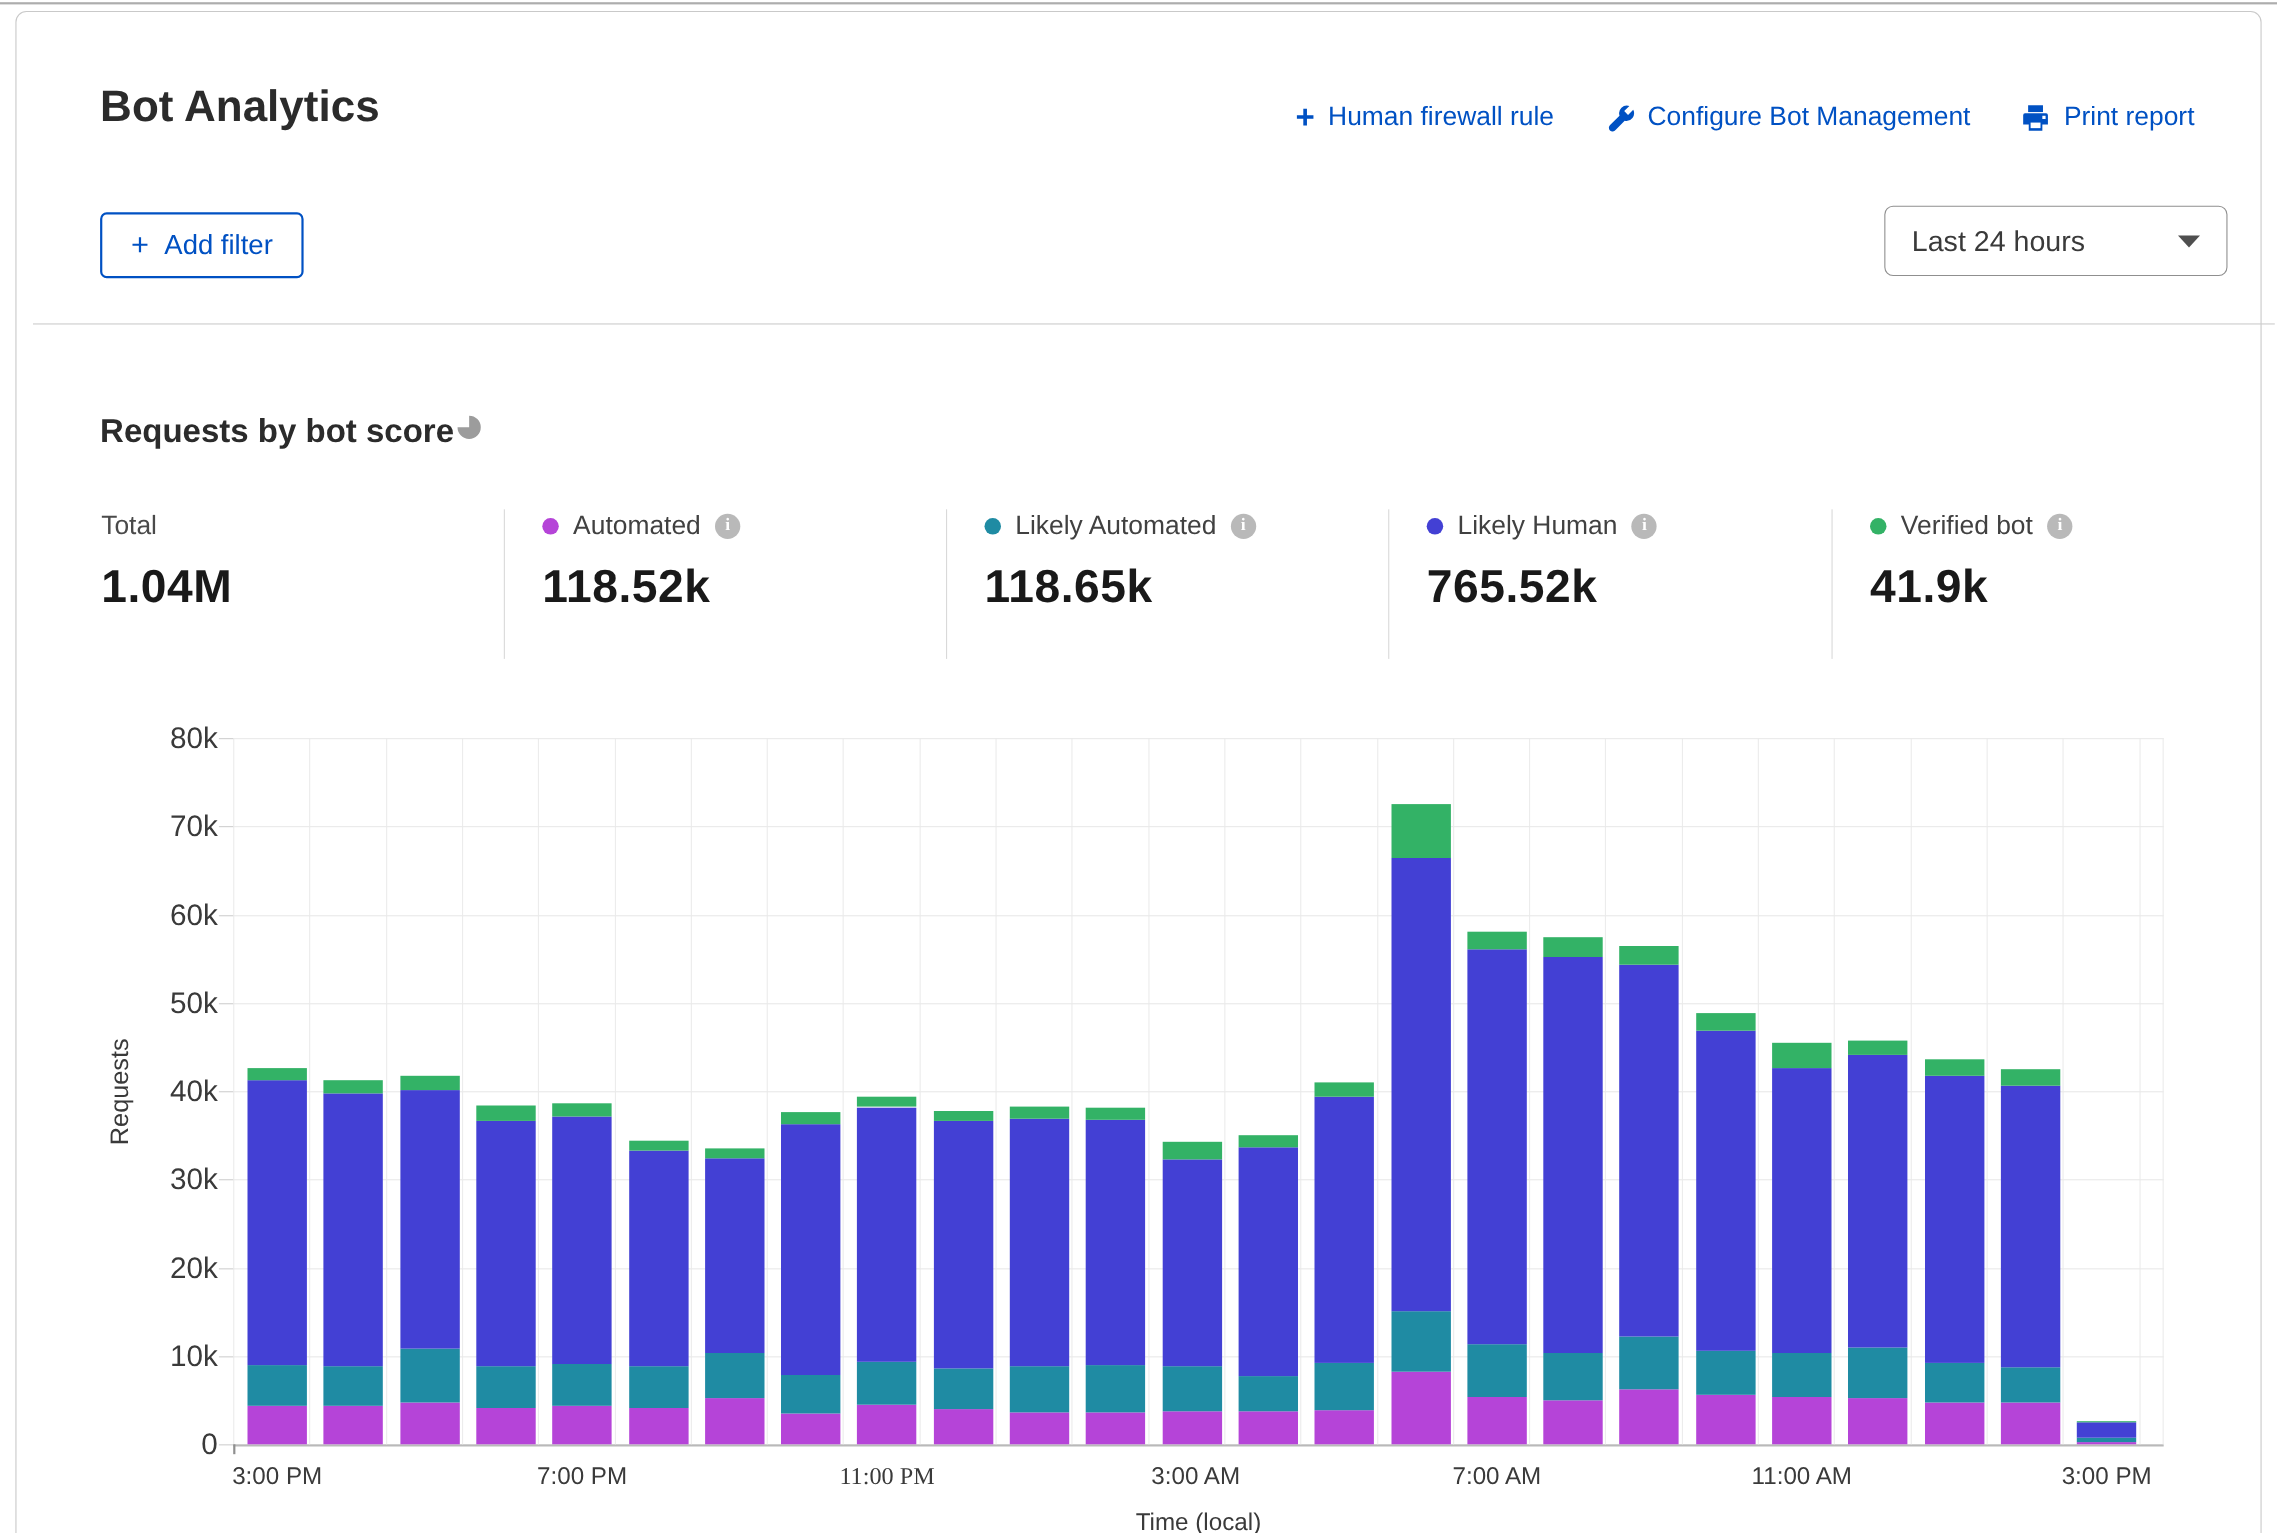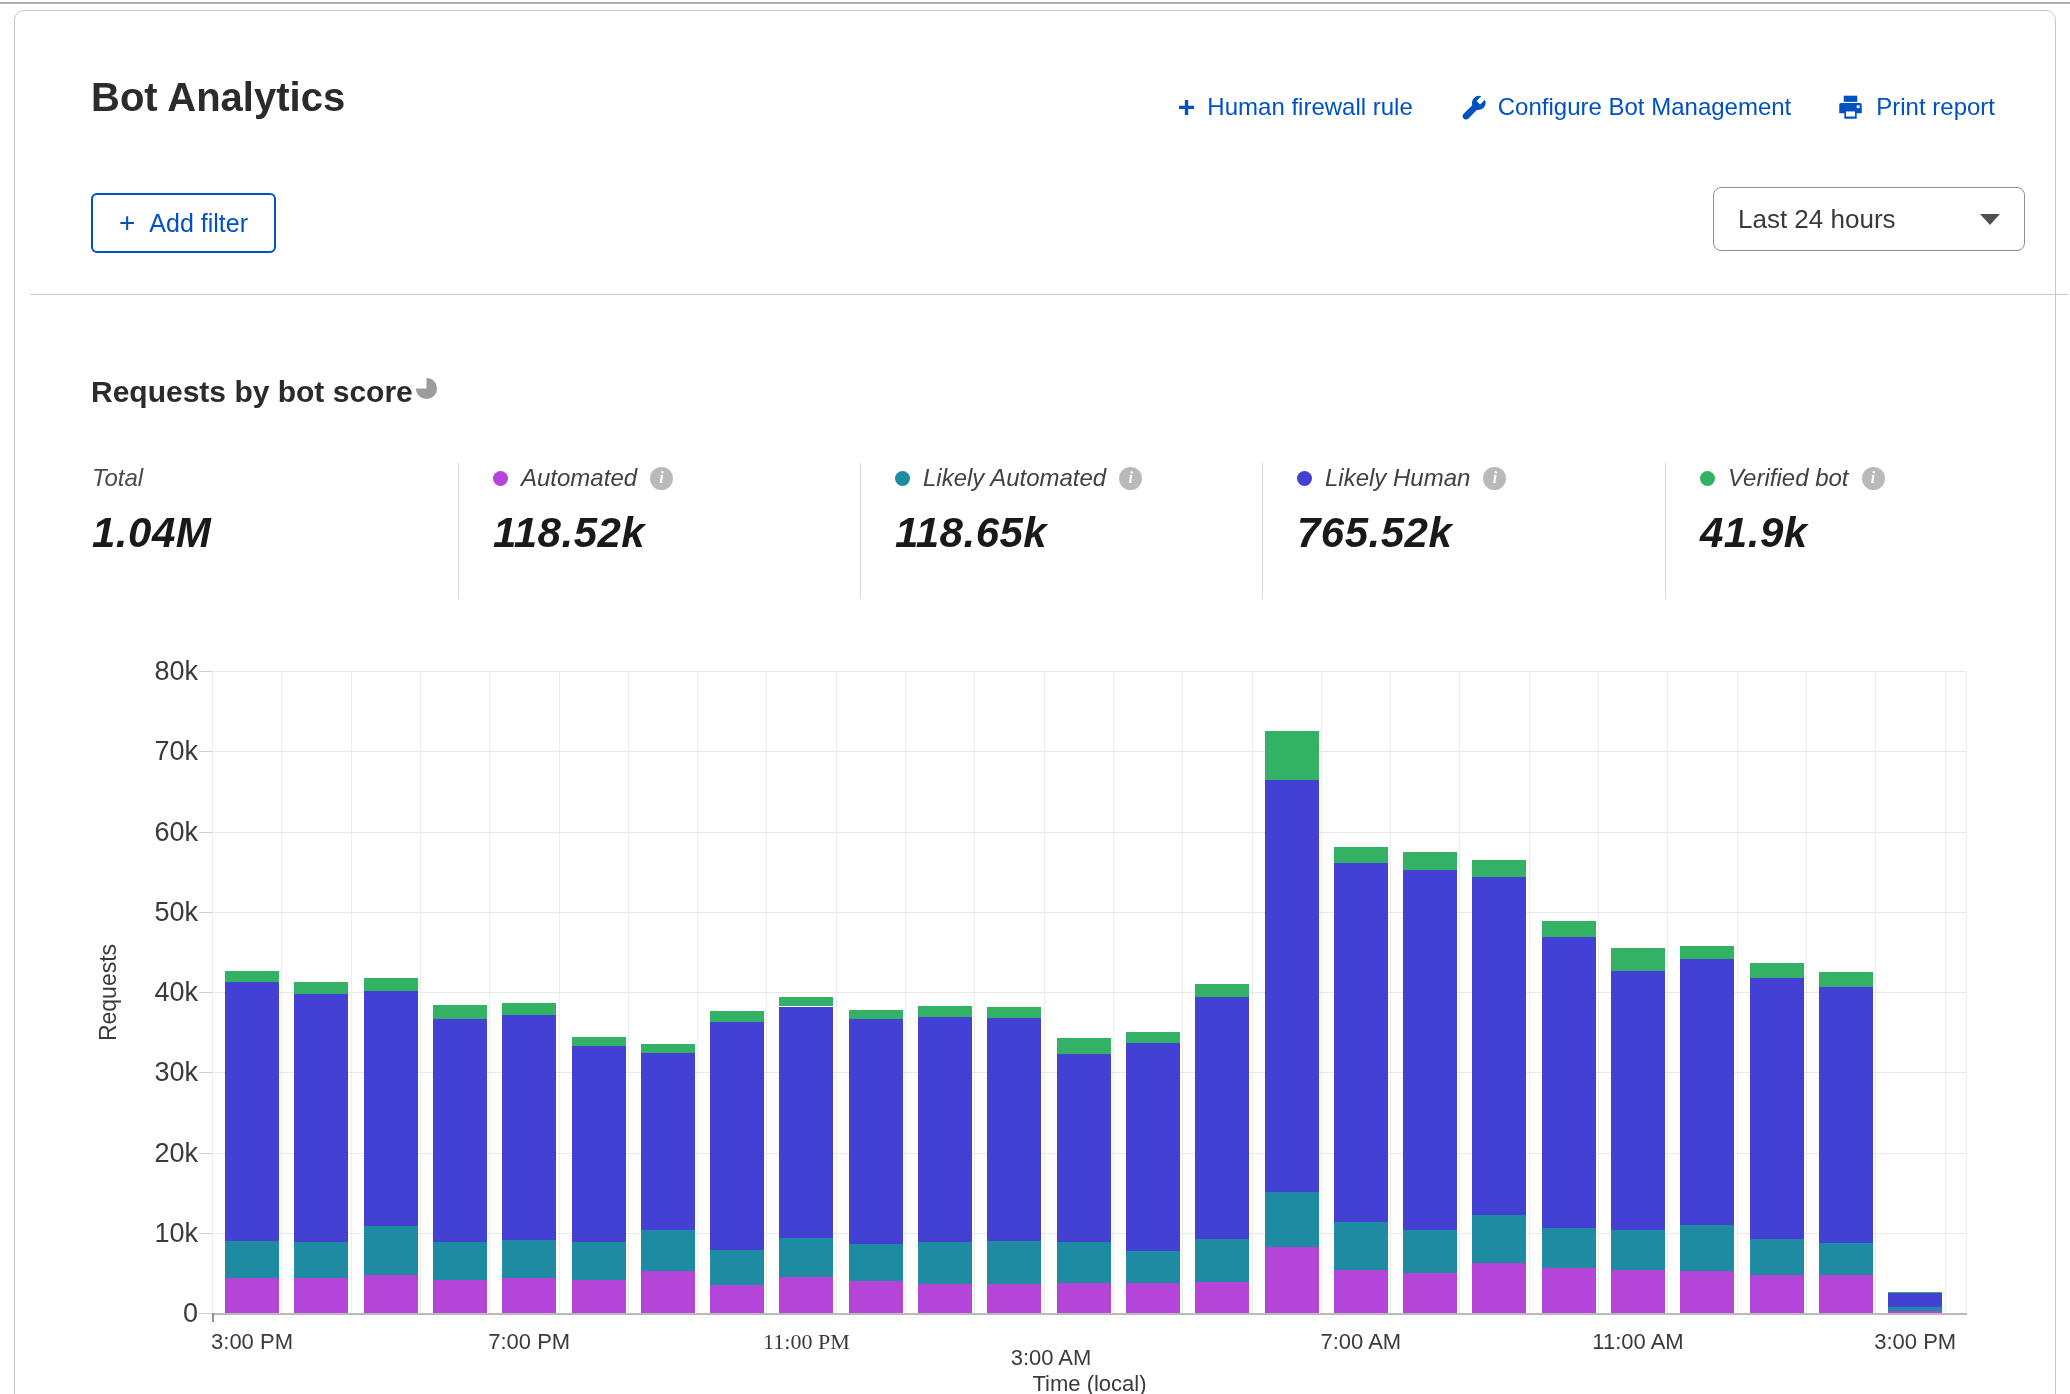--- a/index.html
+++ b/index.html
@@ -20,21 +20,21 @@
   .add-filter .plus-glyph{font-size:28px;font-weight:400;}
   .select{position:absolute;left:1698px;top:176px;width:312px;height:64px;background:#fff;
           border:1px solid #8f8f8f;border-radius:8px;display:flex;align-items:center;
           padding:0 24px;font-size:26px;color:#3a3a3a;cursor:pointer;box-sizing:border-box;}
   .caret{margin-left:auto;width:0;height:0;border-left:10px solid transparent;
          border-right:10px solid transparent;border-top:11px solid #4f4f4f;}
   .divider{position:absolute;left:15px;top:283px;width:2038px;height:1px;background:#ccc;}
   .section-heading{position:absolute;left:76px;top:364px;font-size:30px;font-weight:700;
                    color:#2b2b2b;display:flex;align-items:center;}
   .stats{position:absolute;left:77px;top:452px;display:flex;height:136px;}
-  .stat-col{box-sizing:border-box;font-style:italic;}
+  .stat-col{box-sizing:border-box;}
   .stat-col.bordered{border-left:1px solid #d9d9d9;padding-left:34px;}
   .stat-label-row{display:flex;align-items:center;gap:13px;font-size:24px;color:#414141;height:30px;}
   .dot{width:15px;height:15px;border-radius:50%;flex:0 0 auto;}
   .info{width:23px;height:23px;border-radius:50%;background:#b9b9b9;color:#fff;
         font-size:16px;font-weight:700;display:flex;align-items:center;justify-content:center;
         font-family:"Liberation Serif",serif;cursor:pointer;}
   .stat-value{margin-top:16px;font-size:42px;font-weight:700;color:#191919;letter-spacing:.5px;}
   .chart{position:absolute;left:197px;top:660px;width:1755px;height:642px;}
   .plot{position:absolute;left:0;top:0;width:1755px;height:642px;
         border-bottom:2px solid #b9b9b9;}
@@ -357,21 +357,21 @@
           </div>
           <div class="bar" style="left: 1676.2px; width: 54px; height: 20.9px;">
             <div class="seg" style="background: rgb(181, 68, 216); bottom: 0px; height: 2.4px;"></div>
             <div class="seg" style="background: rgb(31, 139, 163); bottom: 2.4px; height: 3.2px;"></div>
             <div class="seg" style="background: rgb(67, 64, 212); bottom: 5.6px; height: 14.4px;"></div>
             <div class="seg" style="background: rgb(51, 178, 102); bottom: 20.1px; height: 0.8px;"></div>
           </div>
           <div class="x-tick-label" style="left: 40px;">3:00 PM</div>
           <div class="x-tick-label" style="left: 317.2px;">7:00 PM</div>
           <div class="x-tick-label" style="left: 594.4px; font-family: Liberation Serif, serif;">11:00 PM</div>
-          <div class="x-tick-label" style="left: 839px; margin-top: 16px;">3:00 AM</div>
+          <div class="x-tick-label" style="left: 875px;">3:00 AM</div>
           <div class="x-tick-label" style="left: 1148.8px;">7:00 AM</div>
           <div class="x-tick-label" style="left: 1426px;">11:00 AM</div>
           <div class="x-tick-label" style="left: 1703.2px;">3:00 PM</div>
         </div>
       <div class="x-axis-title">Time (local)</div>
     </div>
 
   </div>
 </div>
 

